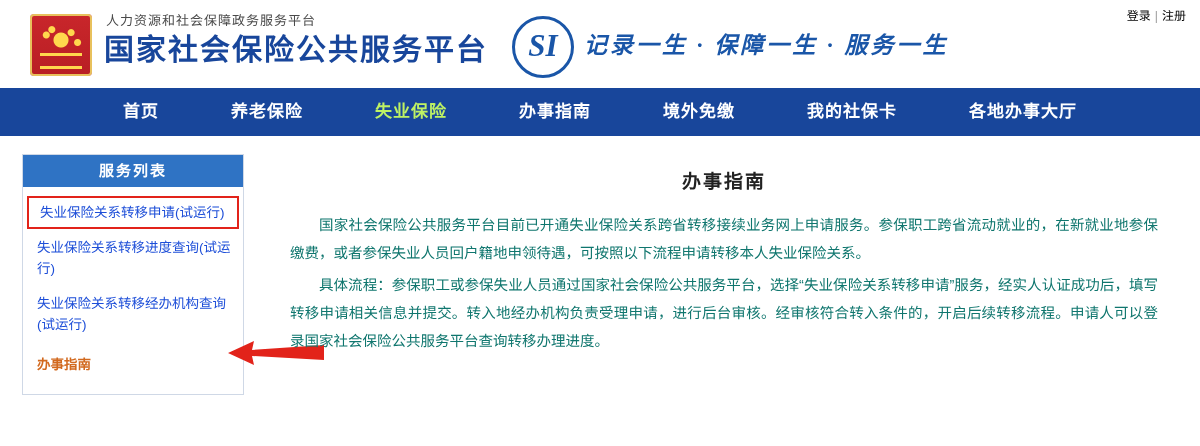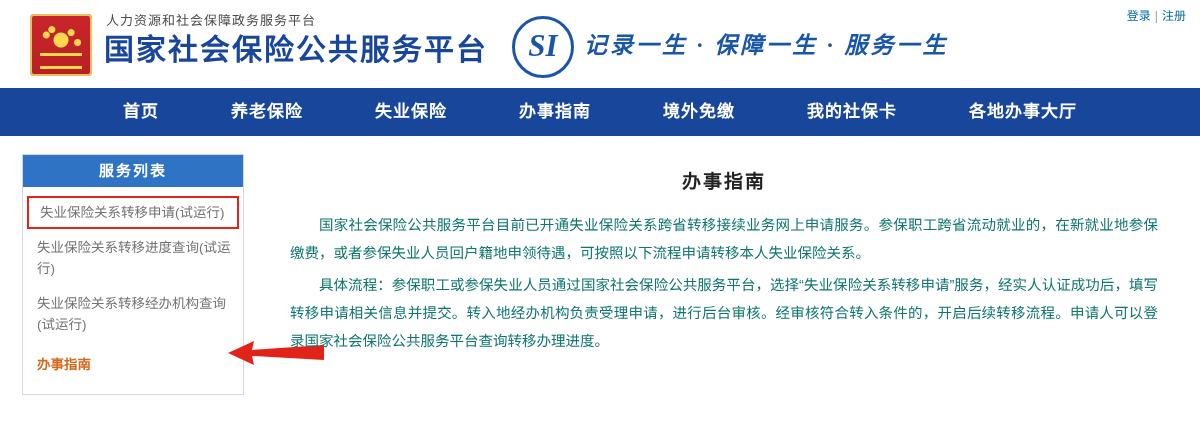--- a/index.html
+++ b/index.html
@@ -119,21 +119,21 @@
     letter-spacing: 2px;
   }
   .auth {
     position: absolute;
     right: 14px;
     top: 6px;
     font-size: 12px;
     color: #4a4a4a;
   }
   .auth a {
-    color: #0369a1;
+    color: #000000;
     text-decoration: none;
   }
   .auth .sep {
     margin: 0 4px;
     color: #999;
   }
 
   
   .nav {
     height: 48px;
@@ -147,21 +147,21 @@
     color: #ffffff;
     font-size: 17px;
     font-weight: bold;
     letter-spacing: 1px;
     padding: 0 30px;
     line-height: 48px;
     cursor: pointer;
     white-space: nowrap;
   }
   .nav-item.active {
-    color: #ffffff;
+    color: #bef264;
     text-align: center;
   }
 
   
   .content {
     position: relative;
     height: 310px;
     background: #ffffff;
     border-radius: 22px;
   }
@@ -182,21 +182,21 @@
     letter-spacing: 2px;
     text-align: center;
     line-height: 32px;
   }
   .sidebar-list {
     padding: 8px 0 12px 0;
   }
   .sidebar-item {
     font-size: 13.5px;
     line-height: 21px;
-    color: #737373;
+    color: #1d4ed8;
     padding: 7px 12px 7px 14px;
     cursor: pointer;
   }
   .sidebar-item.highlight {
     outline: 2px solid #e2231a;
     outline-offset: -3px;
     margin: 0 3px;
   }
   .sidebar-item.guide {
     color: #d2691e;

